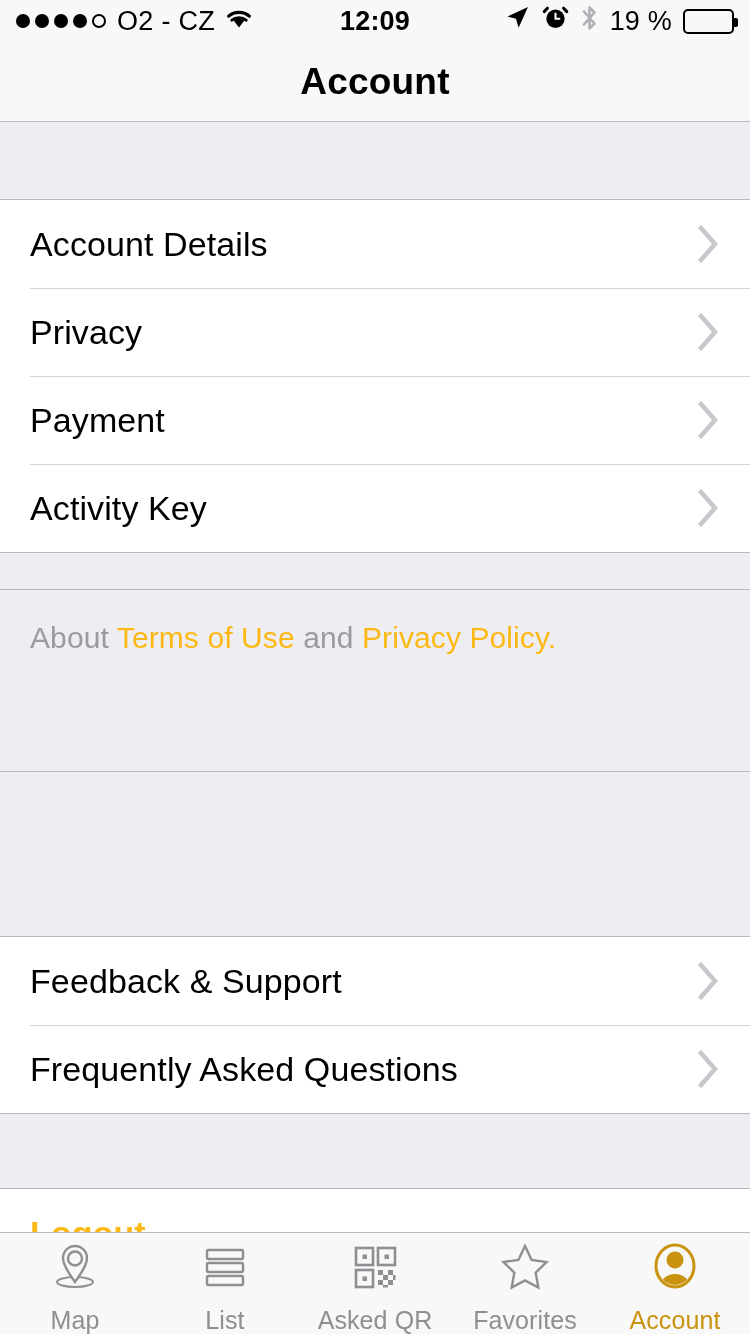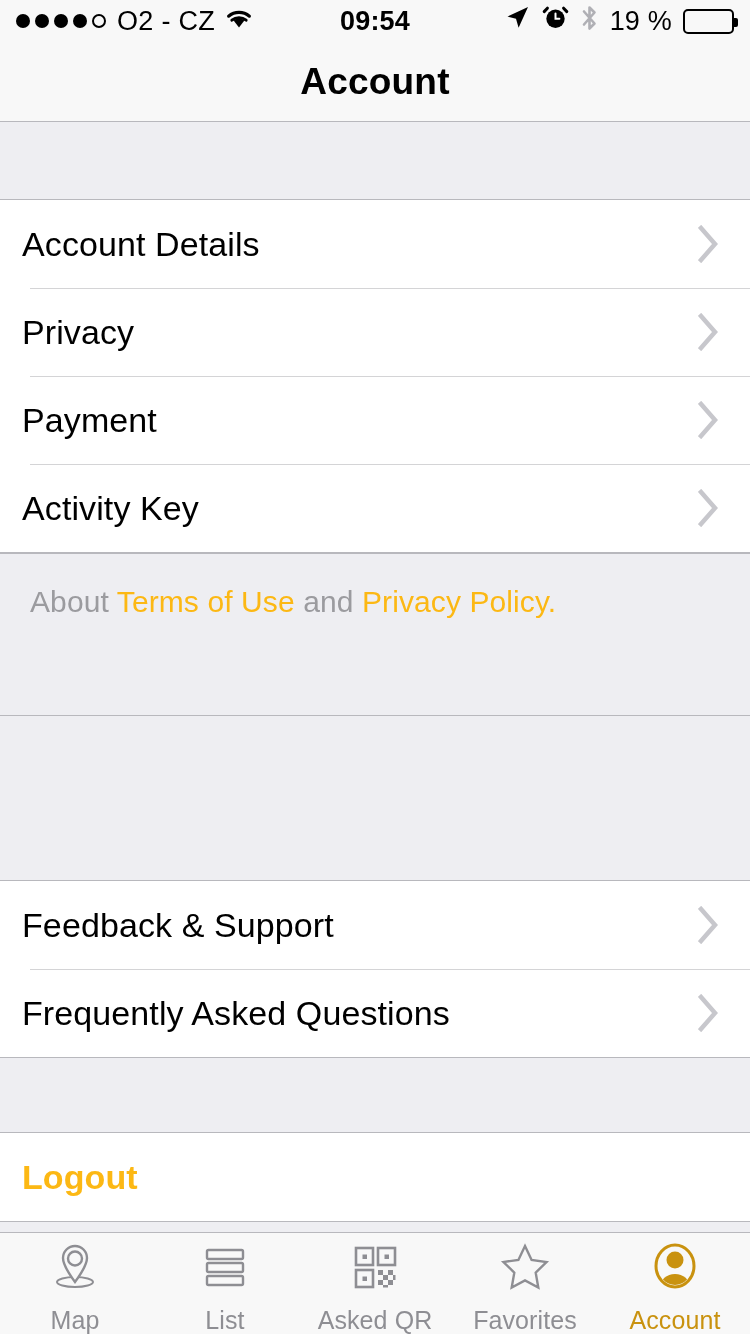--- a/index.html
+++ b/index.html
@@ -142,21 +142,21 @@
   .group {
     background: #ffffff;
     border-top: 1px solid #b8b8bd;
     border-bottom: 1px solid #b8b8bd;
     flex: 0 0 auto;
   }
   .row {
     height: 88px;
     display: flex;
     align-items: center;
-    padding: 0 22px 0 22px;
+    padding: 0 22px 0 30px;
     box-sizing: border-box;
     position: relative;
     background: #ffffff;
   }
   .row + .row::before {
     content: "";
     position: absolute;
     left: 30px;
     right: 0;
     top: 0;
@@ -179,24 +179,25 @@
     flex: 0 0 auto;
     margin-right: 8px;
   }
   .chevron svg { display: block; }
 
   
   .about {
     background: #eeeef2;
     border-top: 1px solid #b8b8bd;
     border-bottom: 1px solid #b8b8bd;
-    height: 163px;
+    height: 183px;
     box-sizing: border-box;
     padding: 29px 30px 0 30px;
     flex: 0 0 auto;
+    margin-top: 36px;
   }
   .about-text {
     font-size: 30px;
     color: #9b9b9f;
     line-height: 1.25;
     letter-spacing: 0.1px;
   }
   .about-link {
     color: #fcb814;
   }
@@ -254,21 +255,21 @@
       <span class="sb-carrier">O2 - CZ</span>
       <span>
         <svg width="30" height="24" viewBox="0 0 30 24">
           <path d="M15 21.5 L9.6 14.6 A8.8 8.8 0 0 1 20.4 14.6 Z" fill="#000"></path>
           <path d="M4.6 10.2 A16 16 0 0 1 25.4 10.2" stroke="#000" stroke-width="3.1" fill="none" stroke-linecap="round"></path>
           <path d="M7.9 14.2 A11.2 11.2 0 0 1 22.1 14.2" stroke="#000" stroke-width="3.0" fill="none" stroke-linecap="round"></path>
         </svg>
       </span>
     </div>
 
-    <div class="sb-center">09:54</div>
+    <div class="sb-center">12:09</div>
 
     <div class="sb-right">
       <span>
         <svg width="27" height="27" viewBox="0 0 27 27">
           <path d="M24 3 L3.5 12.6 L12.0 14.8 L14.6 23.8 Z" fill="#000"></path>
         </svg>
       </span>
       <span>
         <svg width="27" height="27" viewBox="0 0 27 27">
           <circle cx="13.5" cy="14.8" r="9.2" fill="#000"></circle>

